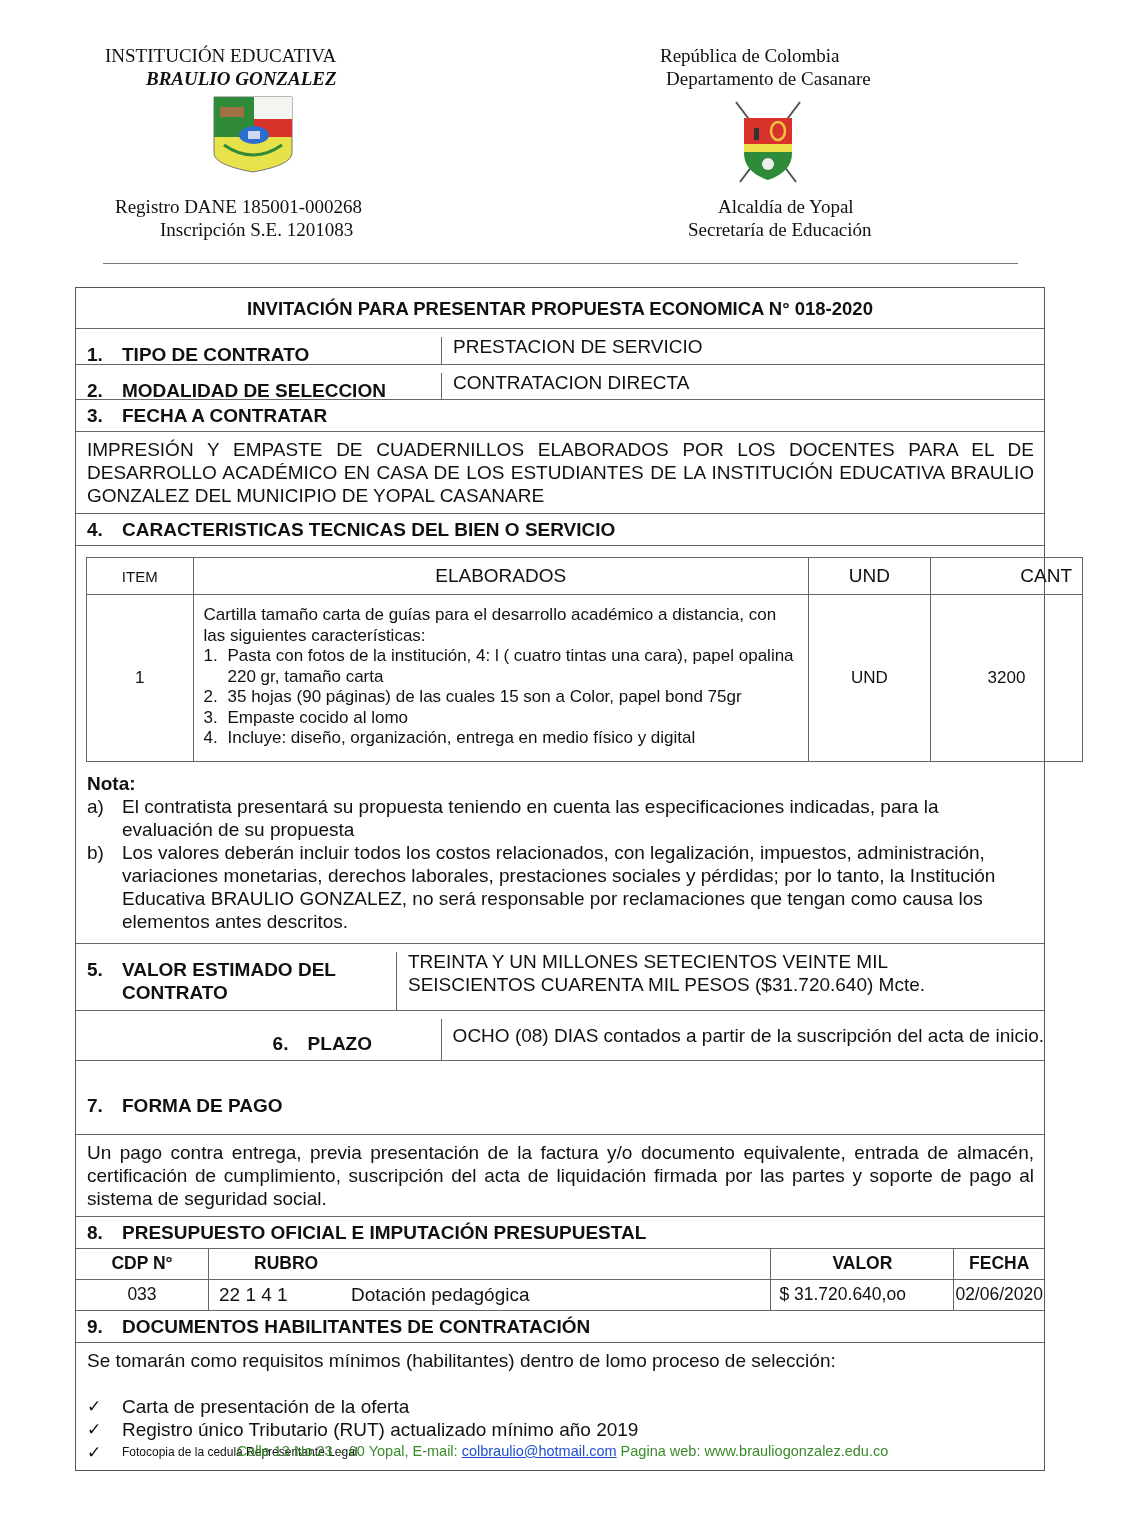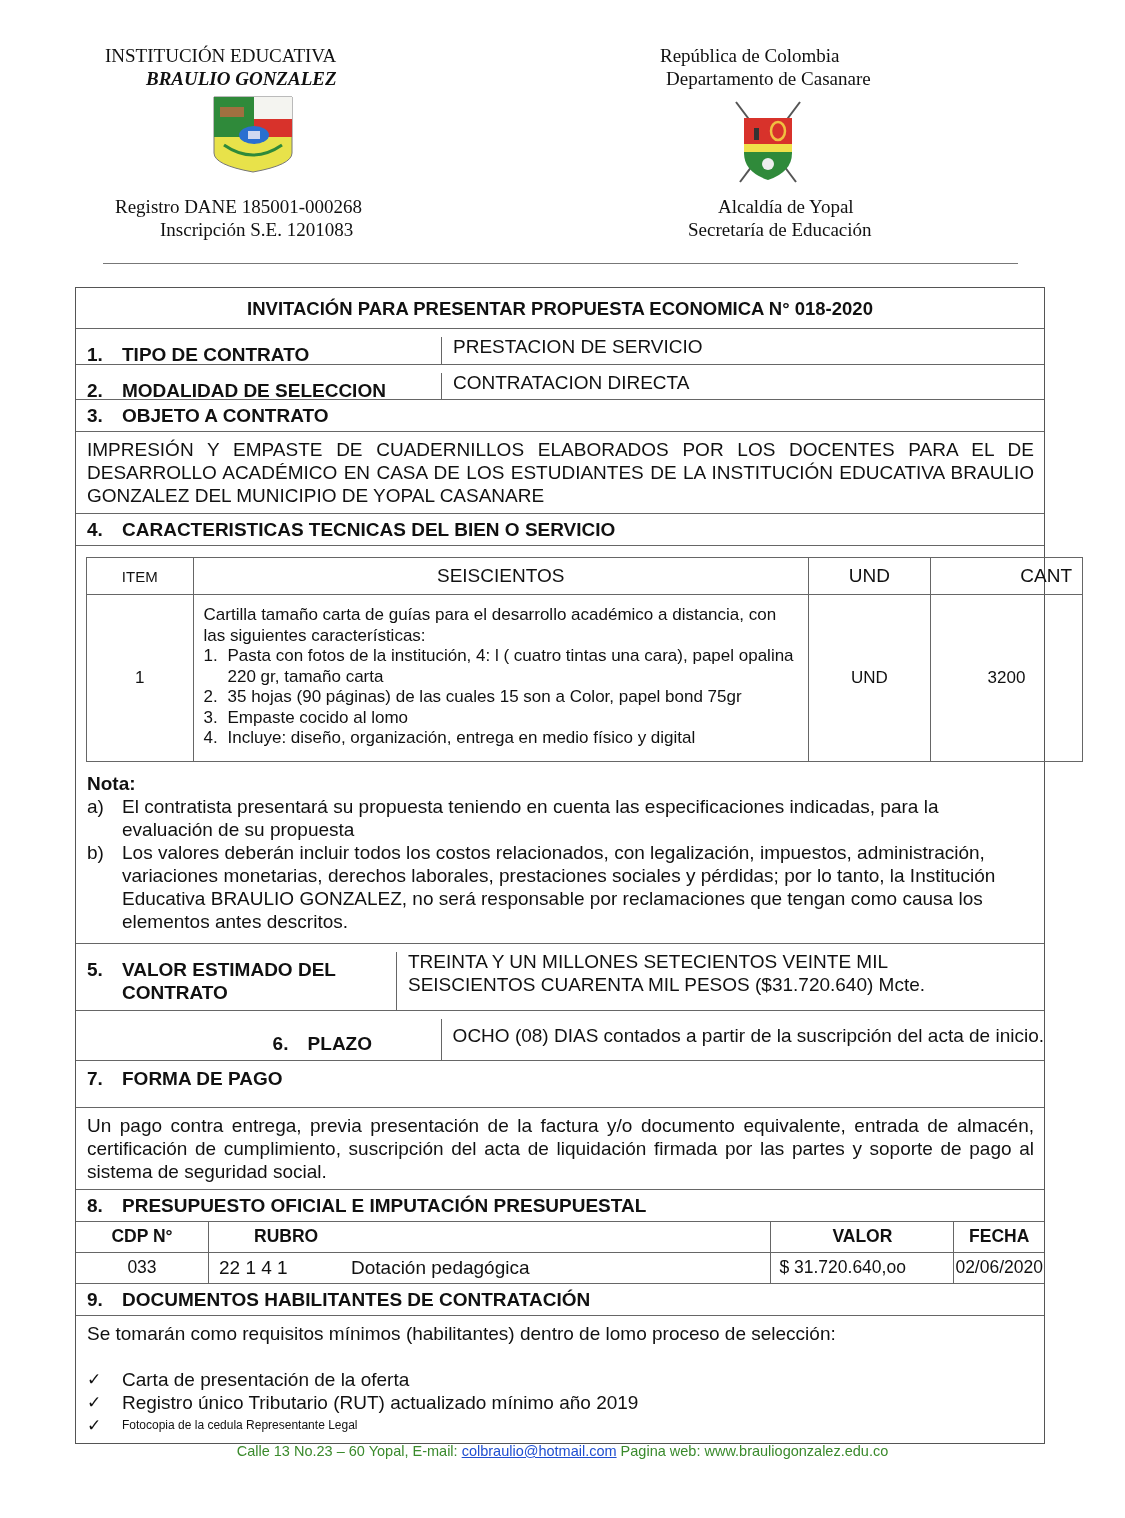--- a/index.html
+++ b/index.html
@@ -130,35 +130,35 @@
   </div>
 
   <div class="row split" style="height:35px;line-height:35px;">
     <div class="lbl" style="width:366px;">
       <span class="num">2.</span><span>MODALIDAD DE SELECCION</span>
     </div>
     <div class="val">CONTRATACION DIRECTA</div>
   </div>
 
   <div class="row sec">
-    <span class="num">3.</span><span>OBJETO A CONTRATO</span>
+    <span class="num">3.</span><span>FECHA A CONTRATAR</span>
   </div>
   <div class="row para">IMPRESIÓN Y EMPASTE DE CUADERNILLOS ELABORADOS POR LOS DOCENTES PARA EL DE DESARROLLO ACADÉMICO EN CASA DE LOS ESTUDIANTES DE LA INSTITUCIÓN EDUCATIVA BRAULIO GONZALEZ DEL MUNICIPIO DE YOPAL CASANARE</div>
 
   <div class="row sec">
     <span class="num">4.</span><span>CARACTERISTICAS TECNICAS DEL BIEN O SERVICIO</span>
   </div>
 
   <div class="row">
     <div class="items-wrap">
       <table class="items">
         <thead>
           <tr>
             <th class="c-item">ITEM</th>
-            <th class="c-desc">SEISCIENTOS</th>
+            <th class="c-desc">ELABORADOS</th>
             <th class="c-und">UND</th>
             <th class="c-cant">CANT</th>
           </tr>
         </thead>
         <tbody>
           <tr>
             <td class="c-item">1</td>
             <td class="c-desc">
               <div>Cartilla tamaño carta de guías para el desarrollo académico a distancia, con las siguientes características:</div>
               <ul class="desc-list">
@@ -207,21 +207,21 @@
     <div class="val" style="padding-top:6px;padding-bottom:6px;width:540px;">TREINTA Y UN MILLONES SETECIENTOS VEINTE MIL SEISCIENTOS CUARENTA MIL PESOS ($31.720.640) Mcte.</div>
   </div>
 
   <div class="row split" style="height:50px;line-height:50px;justify-content:flex-end;">
     <div class="lbl" style="width:180px;">
       <span class="num">6.</span><span>PLAZO</span>
     </div>
     <div class="val">OCHO (08) DIAS contados a partir de la suscripción del acta de inicio.</div>
   </div>
 
-  <div class="row sec" style="height:47px;line-height:35px;">
+  <div class="row sec" style="height:47px;line-height:35px;margin-top:27px;">
     <span class="num">7.</span><span>FORMA DE PAGO</span>
   </div>
   <div class="row para">Un pago contra entrega, previa presentación de la factura y/o documento equivalente, entrada de almacén, certificación de cumplimiento, suscripción del acta de liquidación firmada por las partes y soporte de pago al sistema de seguridad social.</div>
 
   <div class="row sec">
     <span class="num">8.</span><span>PRESUPUESTO OFICIAL E IMPUTACIÓN PRESUPUESTAL</span>
   </div>
   <div class="row">
     <table class="budget">
       <tbody>

